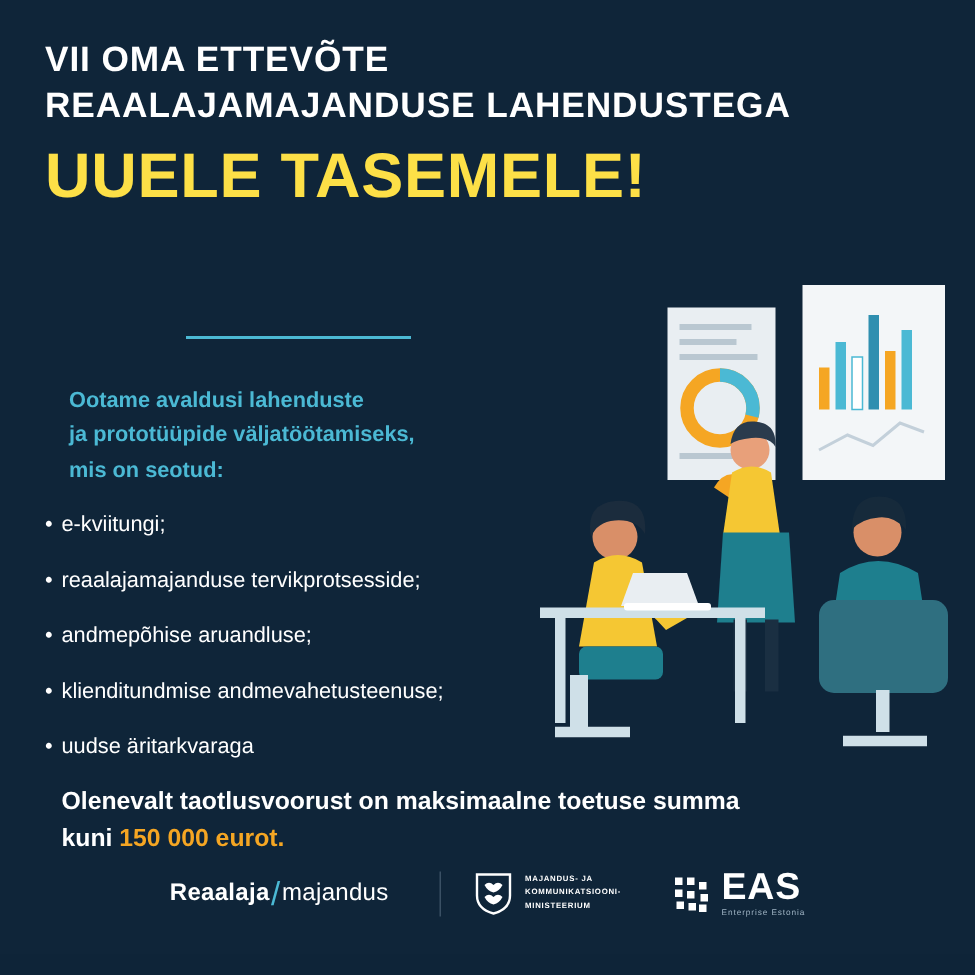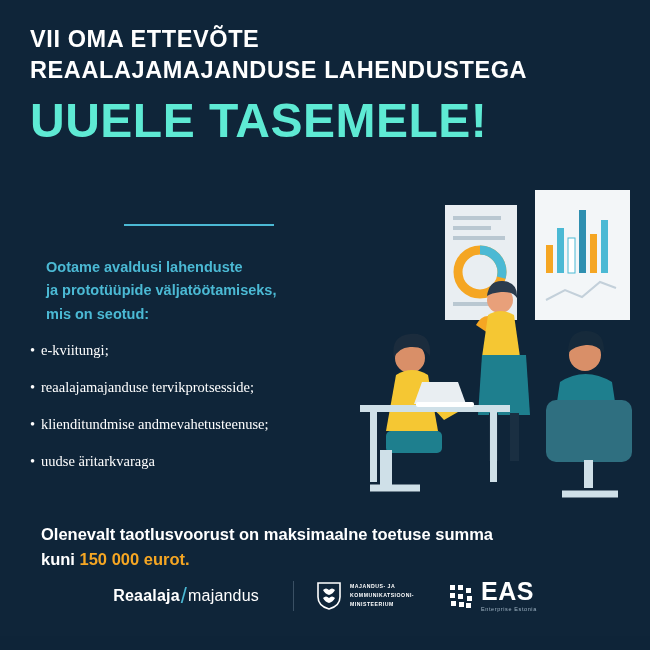--- a/index.html
+++ b/index.html
@@ -39,22 +39,22 @@
   .headline .l1,
   .headline .l2 {
     color: #ffffff;
     font-size: 23.5px;
     font-weight: bold;
     letter-spacing: 0.6px;
     line-height: 1.33;
     text-transform: uppercase;
   }
   .headline .l3 {
-    color: #5eead4;
-    font-size: 48px;
+    color: #fde047;
+    font-size: 42px;
     font-weight: bold;
     letter-spacing: 0.5px;
     line-height: 1.15;
     margin-top: 6px;
     text-transform: uppercase;
   }
   
   .sub {
     position: absolute;
     left: 30px;
@@ -97,21 +97,20 @@
     margin: 0;
     padding: 0;
   }
   .bullets li {
     color: #ffffff;
     font-size: 14.5px;
     line-height: 1.45;
     margin-bottom: 16px;
     padding-left: 11px;
     position: relative;
-    font-family: Liberation Serif, serif;
   }
   .bullets li::before {
     content: "•";
     position: absolute;
     left: 0;
     top: 0;
     color: #ffffff;
   }
   
   .note {
@@ -254,20 +253,21 @@
 
   <div class="intro">
     <div>Ootame avaldusi lahenduste</div>
     <div>ja prototüüpide väljatöötamiseks,</div>
     <div>mis on seotud:</div>
   </div>
 
   <ul class="bullets">
     <li>e-kviitungi;</li>
     <li>reaalajamajanduse tervikprotsesside;</li>
+    <li>andmepõhise aruandluse;</li>
     <li>klienditundmise andmevahetusteenuse;</li>
     <li>uudse äritarkvaraga</li>
   </ul>
 
   <div class="note">
     <div>Olenevalt taotlusvoorust on maksimaalne toetuse summa</div>
     <div>
       <span>kuni</span>
       <span class="amount">150 000 eurot.</span>
     </div>

